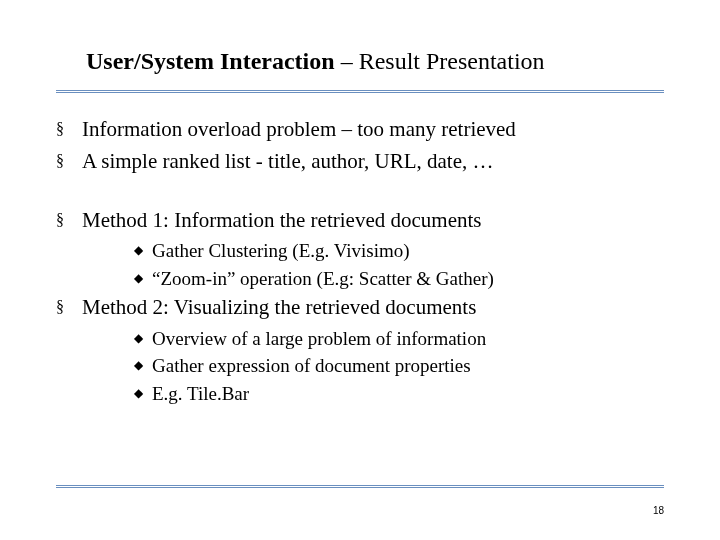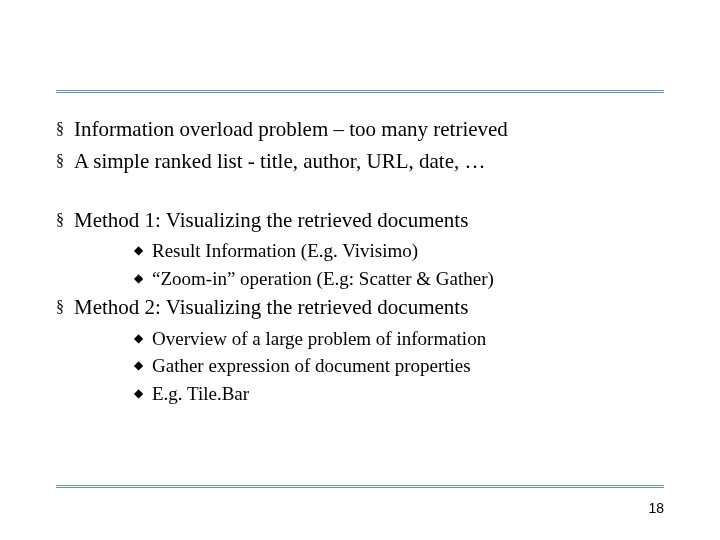--- a/index.html
+++ b/index.html
@@ -47,21 +47,21 @@
     align-items: flex-start;
     margin-bottom: 4px;
   }
   .l1 .bullet {
     width: 18px;
     flex: 0 0 18px;
     font-size: 16px;
     padding-top: 3px;
     color: #000;
   }
-  .l1 .text { flex: 1; }
+  .l1 .text { flex: 1; margin-left: 8px; }
   .gap { height: 26px; }
   .l2 {
     display: flex;
     align-items: flex-start;
     margin-left: 78px;
     margin-bottom: 2px;
     font-size: 19px;
   }
   .l2 .bullet {
     width: 18px;
@@ -76,50 +76,53 @@
     left: 56px;
     right: 56px;
     height: 0;
     border-top: 3px double #6a8fbf;
   }
   .pagenum {
     position: absolute;
     bottom: 24px;
     right: 56px;
     font-family: Arial, Helvetica, sans-serif;
-    font-size: 14px;
+    font-size: 10px;
     color: #000;
   }
 </style>
 </head>
 <body>
 
 <div class="slide">
+  <div class="title">
+    <span class="bold">User/System Interaction</span><span> – Result Presentation</span>
+  </div>
   <div class="rule-top"></div>
 
   <div class="content">
 
     <div class="l1">
       <span class="bullet">§</span>
       <span class="text">Information overload problem – too many retrieved</span>
     </div>
     <div class="l1">
       <span class="bullet">§</span>
       <span class="text">A simple ranked list - title, author, URL, date, …</span>
     </div>
 
     <div class="gap"></div>
 
     <div class="l1">
       <span class="bullet">§</span>
-      <span class="text">Method 1: Visualizing the retrieved documents</span>
+      <span class="text">Method 1: Information the retrieved documents</span>
     </div>
     <div class="l2">
       <span class="bullet">◆</span>
-      <span class="text">Result Information (E.g. Vivisimo)</span>
+      <span class="text">Gather Clustering (E.g. Vivisimo)</span>
     </div>
     <div class="l2">
       <span class="bullet">◆</span>
       <span class="text">“Zoom-in” operation (E.g: Scatter &amp; Gather)</span>
     </div>
 
     <div class="l1">
       <span class="bullet">§</span>
       <span class="text">Method 2: Visualizing the retrieved documents</span>
     </div>

